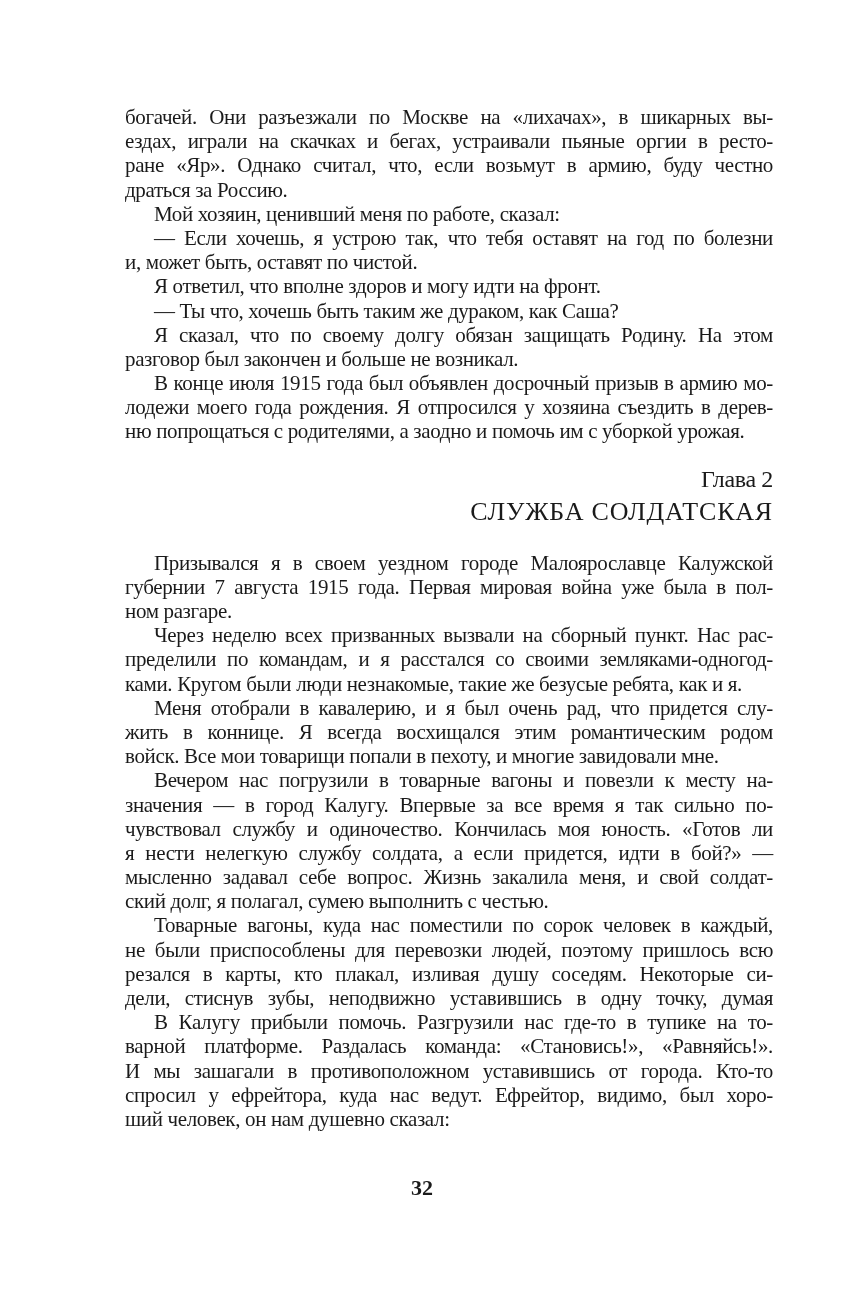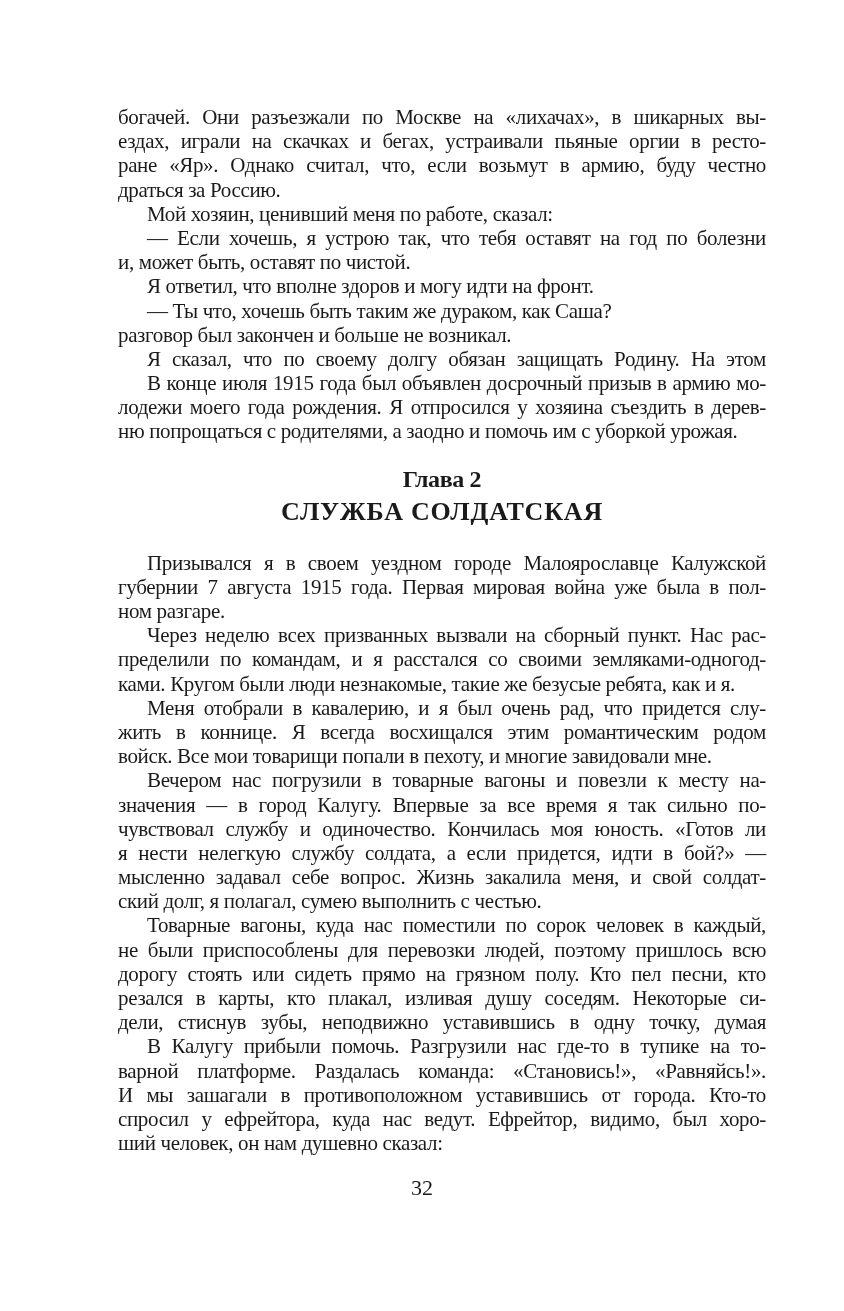--- a/index.html
+++ b/index.html
@@ -1,32 +1,32 @@
 <!DOCTYPE html>
 <html><head>
 <meta charset="utf-8">
 <style>
   html, body { margin: 0; padding: 0; background: #ffffff; }
   body { width: 844px; height: 1311px; position: relative; overflow: hidden; }
   .page {
-    position: absolute; left: 118px; top: 105px; width: 648px;
+    position: absolute; left: 125px; top: 105px; width: 648px;
     font-family: "Liberation Serif", "DejaVu Serif", serif;
     font-size: 21px; line-height: 24.2px; color: #1a1a1a;
     letter-spacing: -0.35px;
   }
   .line { white-space: nowrap; display: block; text-align: justify; text-align-last: justify; height: 24.2px; }
   .line.last { text-align-last: left; }
   .line.ind { padding-left: 29px; }
-  .heading-block { text-align: center; font-weight: bold; }
+  .heading-block { text-align: right; font-weight: normal; }
   .chapter-num { margin-top: 19px; font-size: 24px; line-height: 32px; height: 32px; }
   .chapter-title { font-size: 26px; line-height: 34px; letter-spacing: 0.8px; height: 34px; }
   .gap-after-heading { height: 22px; }
   .page-number {
     position: absolute; left: 0; width: 844px; top: 1175px; text-align: center;
-    font-family: "Liberation Serif", "DejaVu Serif", serif; font-weight: normal;
+    font-family: "Liberation Serif", "DejaVu Serif", serif; font-weight: bold;
     font-size: 22px; color: #1a1a1a;
   }
 </style>
 </head>
 <body>
 
 <div class="page">
   <div id="before">
       <div>
         <span class="line">богачей. Они разъезжали по Москве на «лихачах», в шикарных вы-</span>
@@ -41,22 +41,22 @@
         <span class="line ind">— Если хочешь, я устрою так, что тебя оставят на год по болезни</span>
         <span class="line last">и, может быть, оставят по чистой.</span>
       </div>
       <div>
         <span class="line ind last">Я ответил, что вполне здоров и могу идти на фронт.</span>
       </div>
       <div>
         <span class="line ind last">— Ты что, хочешь быть таким же дураком, как Саша?</span>
       </div>
       <div>
+        <span class="line ind">Я сказал, что по своему долгу обязан защищать Родину. На этом</span>
         <span class="line last">разговор был закончен и больше не возникал.</span>
-        <span class="line ind">Я сказал, что по своему долгу обязан защищать Родину. На этом</span>
       </div>
       <div>
         <span class="line ind">В конце июля 1915 года был объявлен досрочный призыв в армию мо-</span>
         <span class="line">лодежи моего года рождения. Я отпросился у хозяина съездить в дерев-</span>
         <span class="line last">ню попрощаться с родителями, а заодно и помочь им с уборкой урожая.</span>
       </div>
     </div>
   <div class="heading-block">
     <div class="chapter-num">Глава 2</div>
     <div class="chapter-title">СЛУЖБА СОЛДАТСКАЯ</div>
@@ -82,21 +82,20 @@
         <span class="line ind">Вечером нас погрузили в товарные вагоны и повезли к месту на-</span>
         <span class="line">значения — в город Калугу. Впервые за все время я так сильно по-</span>
         <span class="line">чувствовал службу и одиночество. Кончилась моя юность. «Готов ли</span>
         <span class="line">я нести нелегкую службу солдата, а если придется, идти в бой?» —</span>
         <span class="line">мысленно задавал себе вопрос. Жизнь закалила меня, и свой солдат-</span>
         <span class="line last">ский долг, я полагал, сумею выполнить с честью.</span>
       </div>
       <div>
         <span class="line ind">Товарные вагоны, куда нас поместили по сорок человек в каждый,</span>
         <span class="line">не были приспособлены для перевозки людей, поэтому пришлось всю</span>
-        <span class="line">дорогу стоять или сидеть прямо на грязном полу. Кто пел песни, кто</span>
         <span class="line">резался в карты, кто плакал, изливая душу соседям. Некоторые си-</span>
         <span class="line">дели, стиснув зубы, неподвижно уставившись в одну точку, думая</span>
       </div>
       <div>
         <span class="line ind">В Калугу прибыли помочь. Разгрузили нас где-то в тупике на то-</span>
         <span class="line">варной платформе. Раздалась команда: «Становись!», «Равняйсь!».</span>
         <span class="line">И мы зашагали в противоположном уставившись от города. Кто-то</span>
         <span class="line">спросил у ефрейтора, куда нас ведут. Ефрейтор, видимо, был хоро-</span>
         <span class="line last">ший человек, он нам душевно сказал:</span>
       </div>

